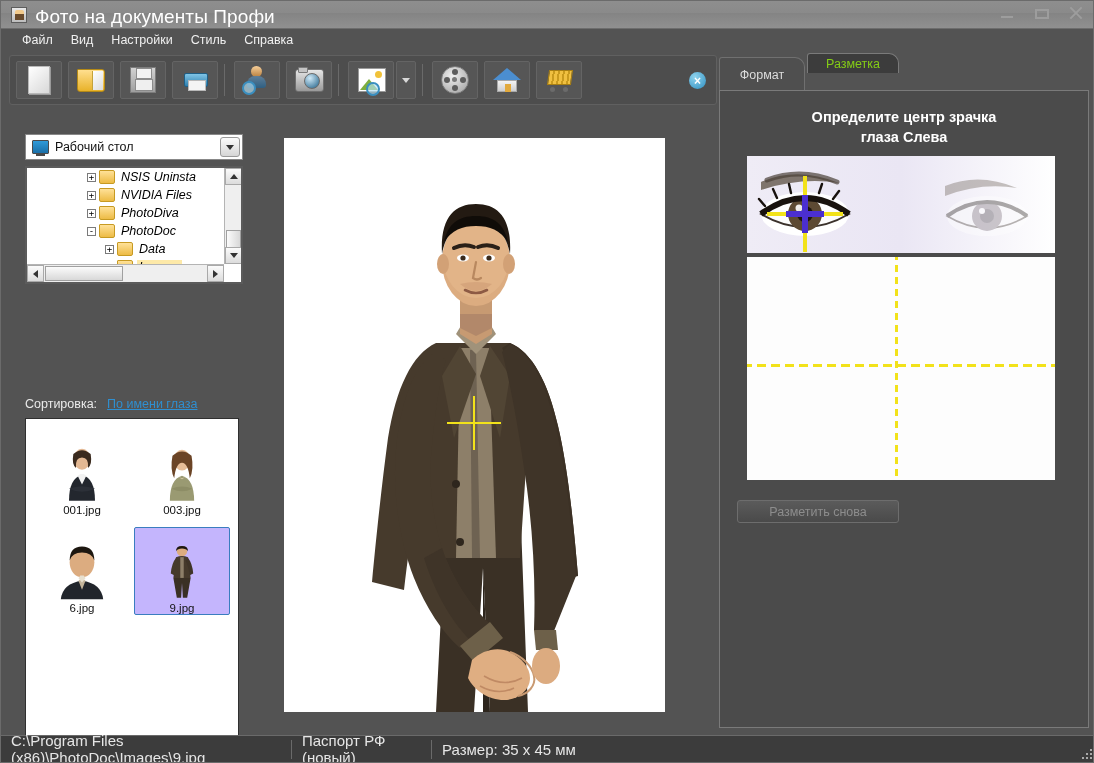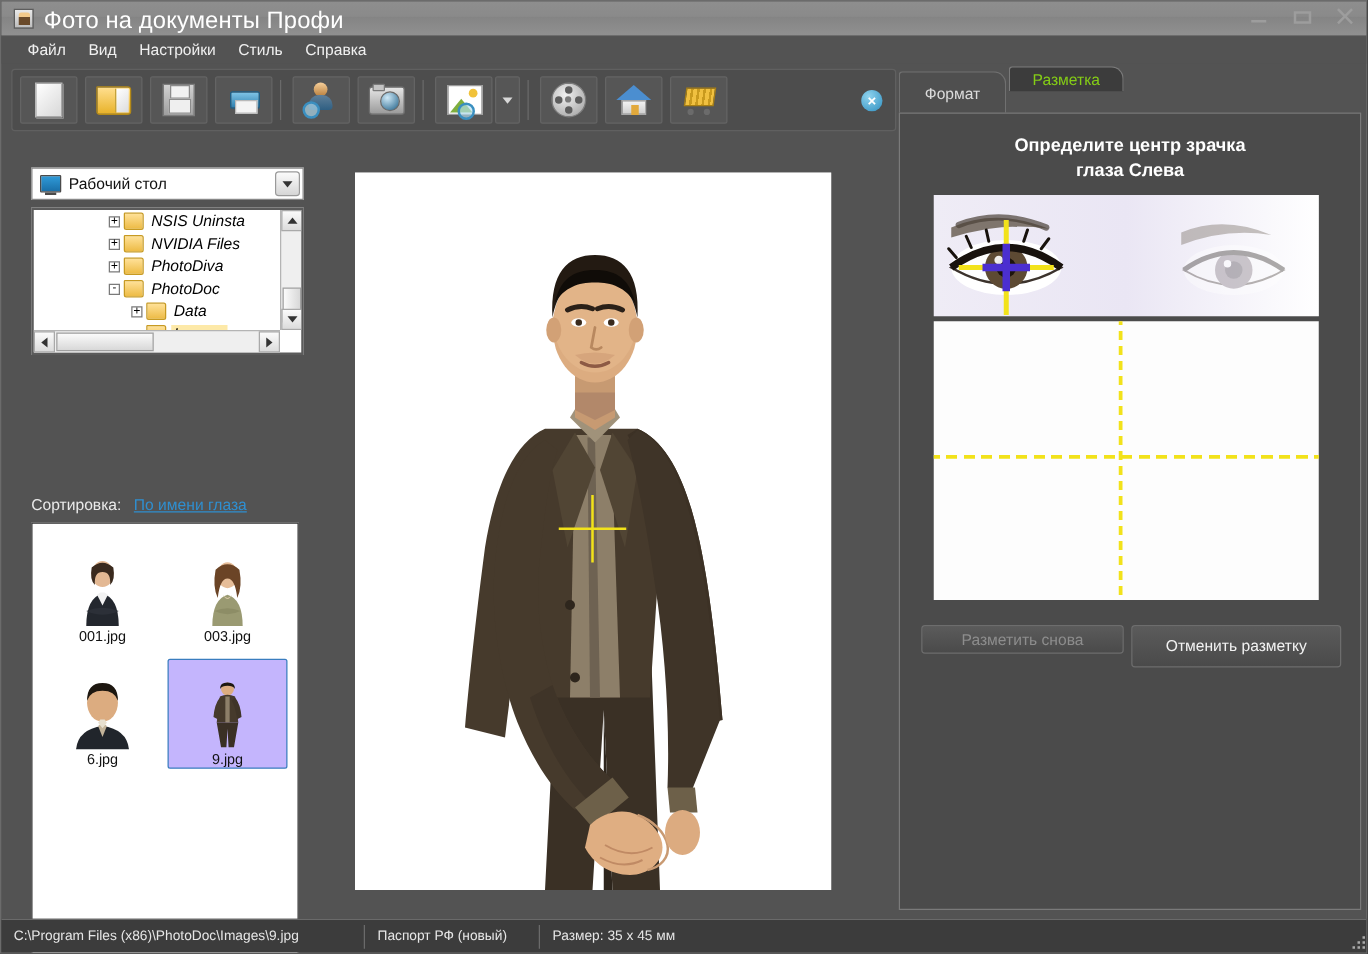--- a/index.html
+++ b/index.html
@@ -277,21 +277,21 @@
   #btn-remark{position:absolute;left:0;top:0;width:162px;height:23px;}
   #btn-undo{position:absolute;left:168px;top:0;width:168px;height:34px;}
 
   
   .status{
     position:absolute;left:0;bottom:0;width:1094px;height:27px;
     background:#3c3c3c;border-top:1px solid #6a6a6a;box-sizing:border-box;
     display:flex;align-items:center;
   }
   .scell{
-    font-size:11px;color:#e6e6e6;padding:0 10px;height:19px;
+    font-size:15px;color:#e6e6e6;padding:0 10px;height:19px;
     display:flex;align-items:center;box-sizing:border-box;
   }
   .scell + .scell{border-left:1px solid #6a6a6a;}
   .grip{position:absolute;right:3px;bottom:3px;width:14px;height:14px;}
   .grip b{position:absolute;width:2px;height:2px;background:#a9a9a9;}
 </style>
 </head>
 <body>
 
 <div class="app">
@@ -636,21 +636,20 @@
       </div>
     </div>
 
     <div class="guidebox">
       <div class="gline-v" id="guide-v" style="left: 48%; background: repeating-linear-gradient(rgb(242, 226, 26) 0px, rgb(242, 226, 26) 7px, transparent 7px, transparent 12px);"></div>
       <div class="gline-h" id="guide-h" style="top: 48%; background: repeating-linear-gradient(to right, rgb(242, 226, 26) 0px, rgb(242, 226, 26) 9px, transparent 9px, transparent 14px);"></div>
     </div>
 
     <div class="rbtns">
       <div class="btn dis" id="btn-remark">Разметить снова</div>
-      <div class="btn" id="btn-undo">Отменить разметку</div>
     </div>
   </div>
 
   <div class="status">
     <div class="scell" style="width:290px">C:\Program Files (x86)\PhotoDoc\Images\9.jpg</div>
     <div class="scell" style="width:140px">Паспорт РФ (новый)</div>
     <div class="scell">Размер: 35 x 45 мм</div>
     <div class="grip">
       <b style="right:0;bottom:0"></b>
         <b style="right:4px;bottom:0"></b>

